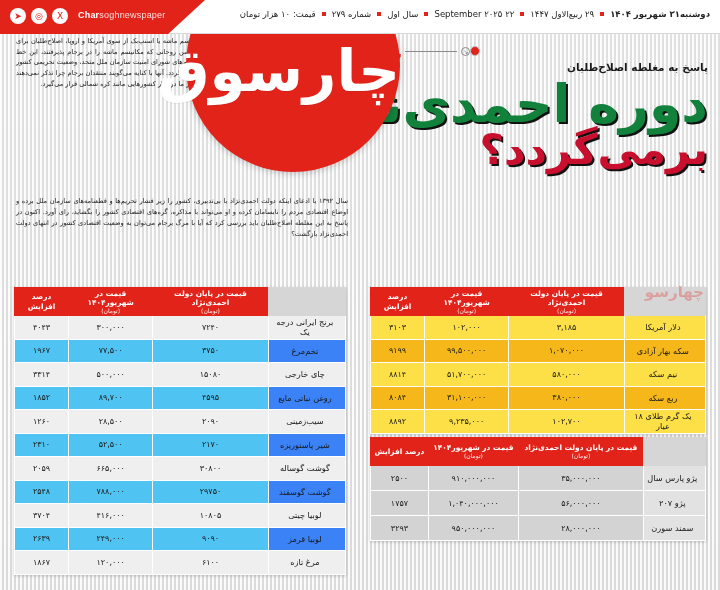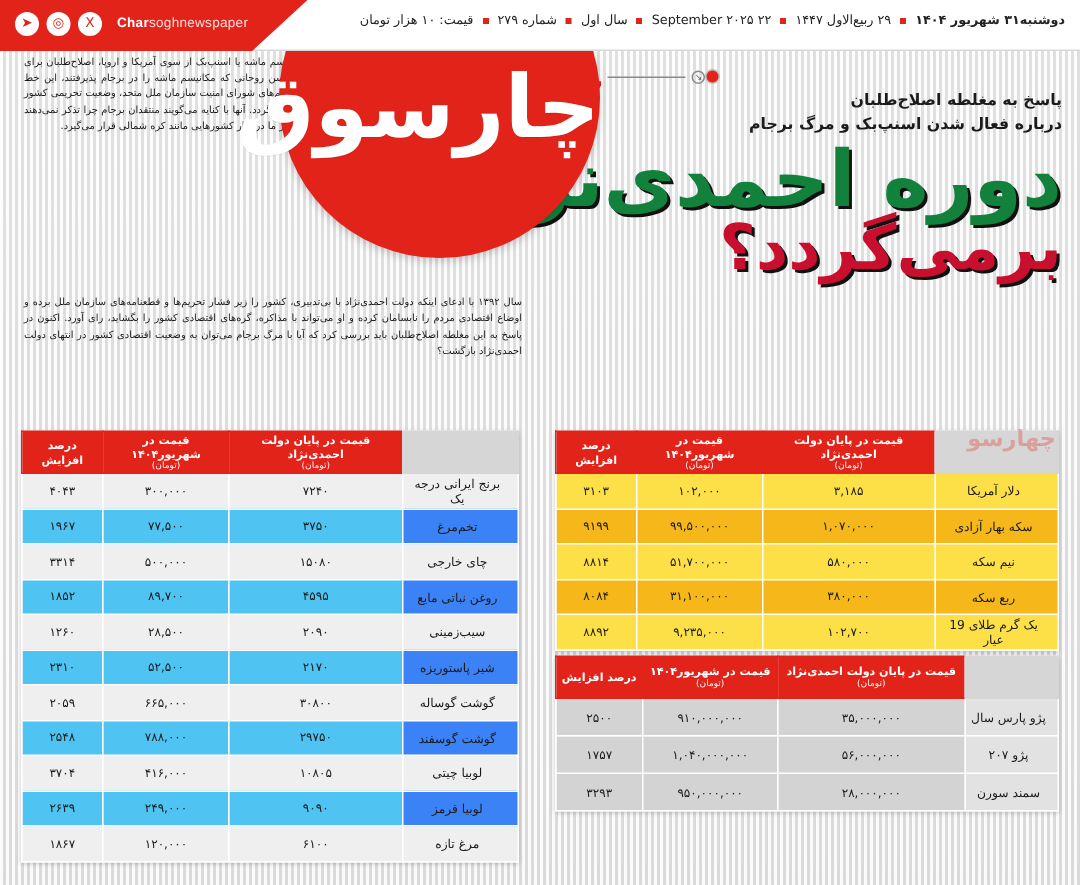--- a/index.html
+++ b/index.html
@@ -356,21 +356,20 @@
 
   <div class="headblock">
     <div class="quote-rule">
       <span class="qmark">„</span>
       <span class="line"></span>
       <span class="dot-o">↘</span>
       <span class="dot-f"></span>
     </div>
     <div class="kicker">
       <div>پاسخ به مغلطه اصلاح‌طلبان</div>
-      <div>درباره فعال شدن اسنپ‌بک و مرگ برجام</div>
     </div>
     <div class="headline">
       <span class="ln ln2">دوره احمدی‌نژاد</span>
       <span class="ln ln3">برمی‌گردد؟</span>
     </div>
   </div>
 
   <div class="watermark">چهارسو</div>
 
   <table class="tbl" id="tbl-goods">
@@ -492,21 +491,21 @@
           <td>۵۱,۷۰۰,۰۰۰</td>
           <td>۸۸۱۴</td>
         </tr>
         <tr class="gold">
           <td class="label">ربع سکه</td>
           <td>۳۸۰,۰۰۰</td>
           <td>۳۱,۱۰۰,۰۰۰</td>
           <td>۸۰۸۴</td>
         </tr>
         <tr>
-          <td class="label twoline">یک گرم طلای 19 عیار</td>
+          <td class="label twoline">یک گرم طلای ۱۸ عیار</td>
           <td>۱۰۲,۷۰۰</td>
           <td>۹,۲۳۵,۰۰۰</td>
           <td>۸۸۹۲</td>
         </tr>
       </tbody>
   </table>
 
   <table class="tbl" id="tbl-cars">
     <thead>
       <tr>

